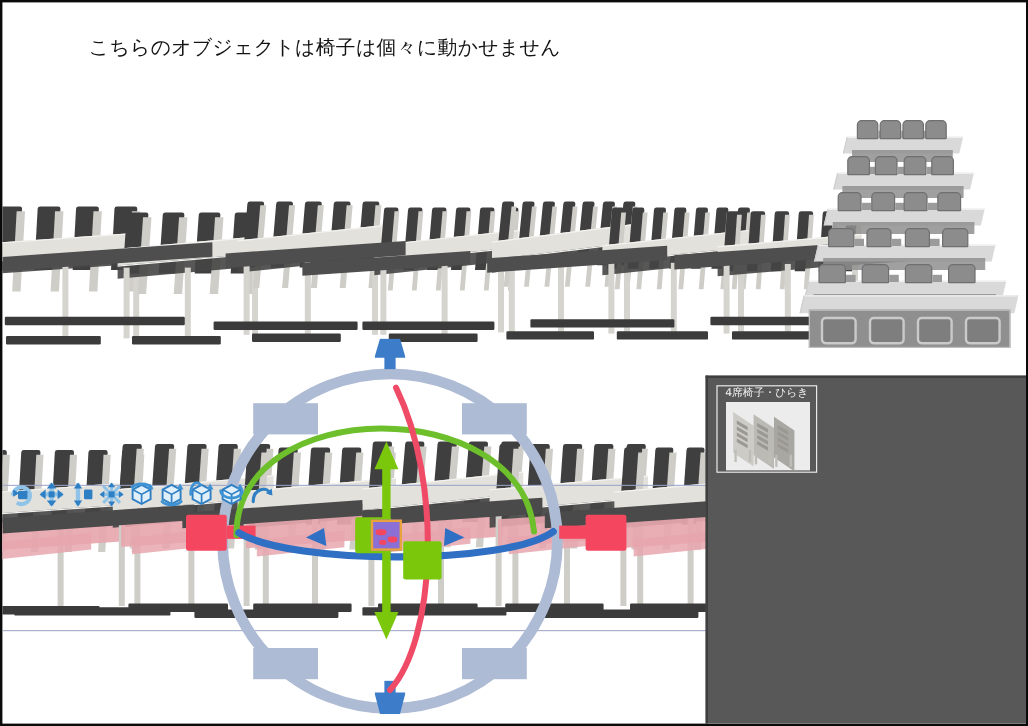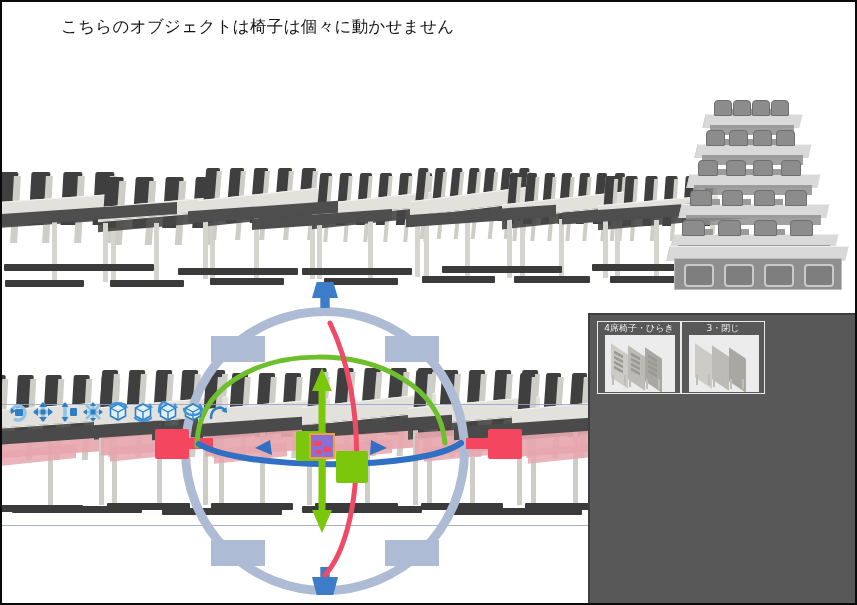--- a/index.html
+++ b/index.html
@@ -26,21 +26,21 @@
     font-weight:bold;
     letter-spacing:0.5px;
     line-height:22px;
     margin:0 0 2px 8px;
   }
   .note-line{
     color:#141414;
     font-size:16.5px;
     line-height:23.5px;
     letter-spacing:0.3px;
-    margin:3px;
+    margin:16px;
     white-space:nowrap;
     font-family:Liberation Serif, serif;
   }
 
   
   #scene{position:absolute;inset:0;z-index:5;overflow:hidden;}
 
   
   .guide{
     position:absolute;left:0;width:857px;height:1px;
@@ -715,30 +715,16 @@
             <div class="pchair" style="left: 26px; top: 35px; width: 9px; height: 3px; transform: skewY(30deg);"></div>
             <div class="pdesk d3" style="left: 40px; top: 18px; width: 17px; height: 34px; transform: skewY(34deg);"></div>
             <div class="pleg" style="left: 41px; top: 44px; height: 10px;"></div>
             <div class="pleg" style="left: 53px; top: 44px; height: 10px;"></div>
             <div class="pchair" style="left: 43px; top: 22px; width: 9px; height: 3px; transform: skewY(30deg);"></div>
             <div class="pchair" style="left: 43px; top: 27px; width: 9px; height: 3px; transform: skewY(30deg);"></div>
             <div class="pchair" style="left: 43px; top: 32px; width: 9px; height: 3px; transform: skewY(30deg);"></div>
             <div class="pchair" style="left: 43px; top: 37px; width: 9px; height: 3px; transform: skewY(30deg);"></div>
           </div>
         </div>
-        <div class="preset">
-          <div class="plabel">3・閉じ</div>
-          <div class="pthumb">
-            <div class="pdesk" style="left: 6px; top: 14px; width: 17px; height: 34px; transform: skewY(34deg);"></div>
-            <div class="pleg" style="left: 7px; top: 40px; height: 10px;"></div>
-            <div class="pleg" style="left: 19px; top: 40px; height: 10px;"></div>
-            <div class="pdesk d2" style="left: 23px; top: 16px; width: 17px; height: 34px; transform: skewY(34deg);"></div>
-            <div class="pleg" style="left: 24px; top: 42px; height: 10px;"></div>
-            <div class="pleg" style="left: 36px; top: 42px; height: 10px;"></div>
-            <div class="pdesk d3" style="left: 40px; top: 18px; width: 17px; height: 34px; transform: skewY(34deg);"></div>
-            <div class="pleg" style="left: 41px; top: 44px; height: 10px;"></div>
-            <div class="pleg" style="left: 53px; top: 44px; height: 10px;"></div>
-          </div>
-        </div>
       </div>
   </div>
 
 </div>
 
 </body></html>

